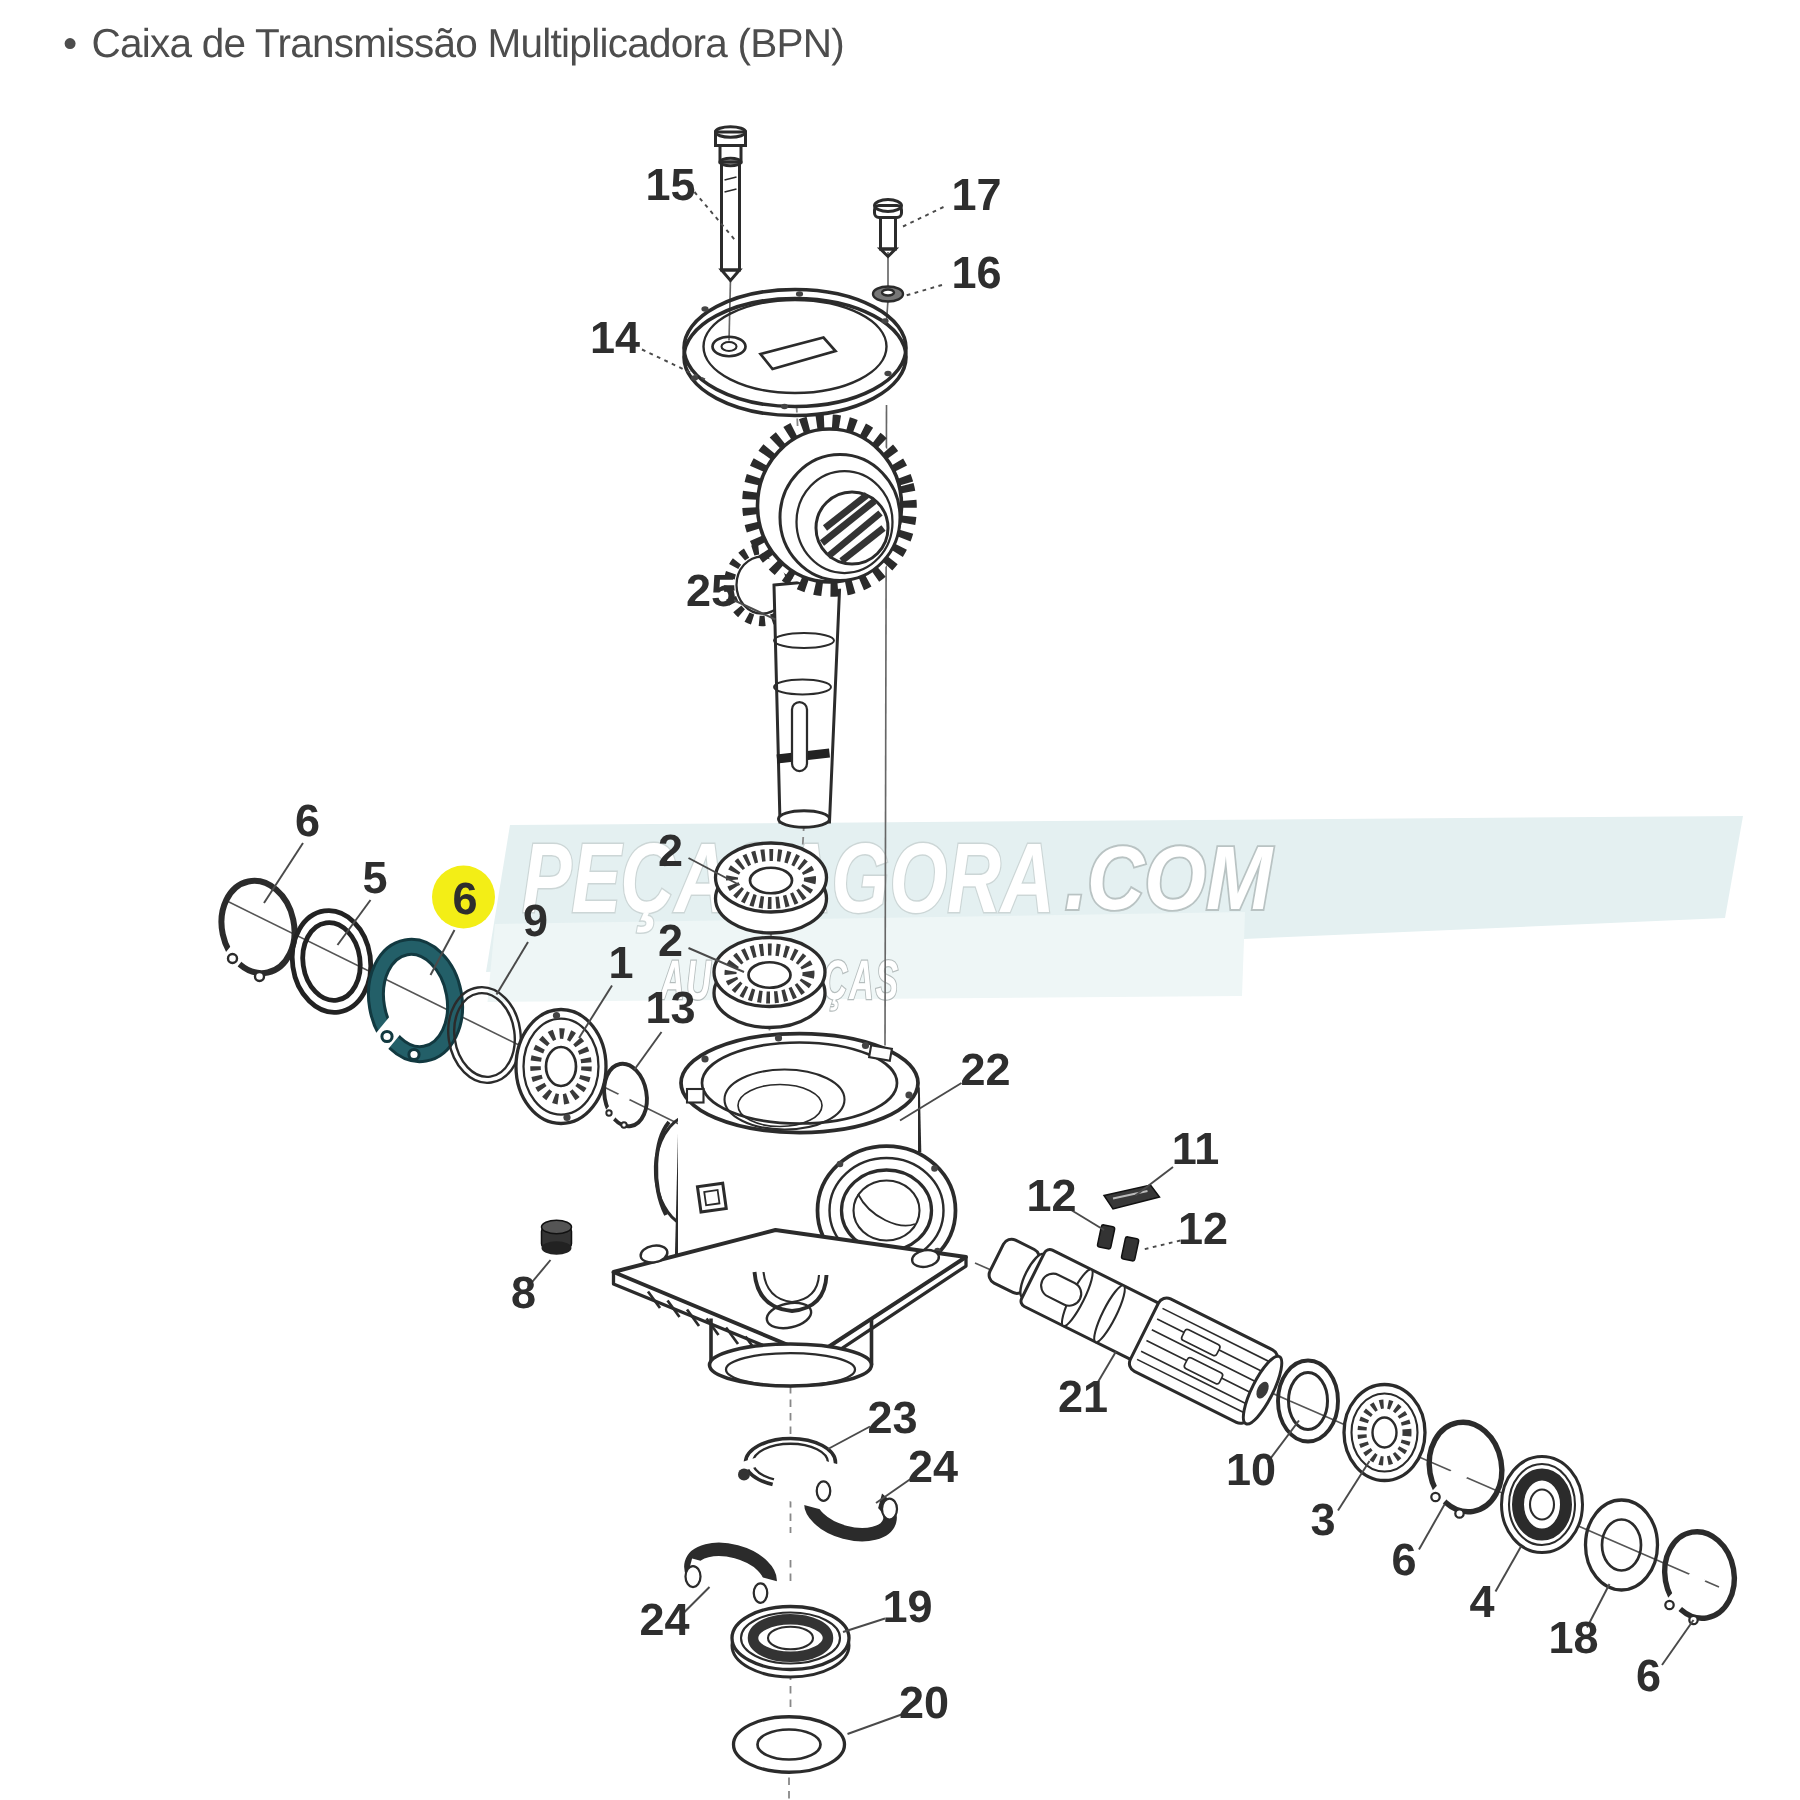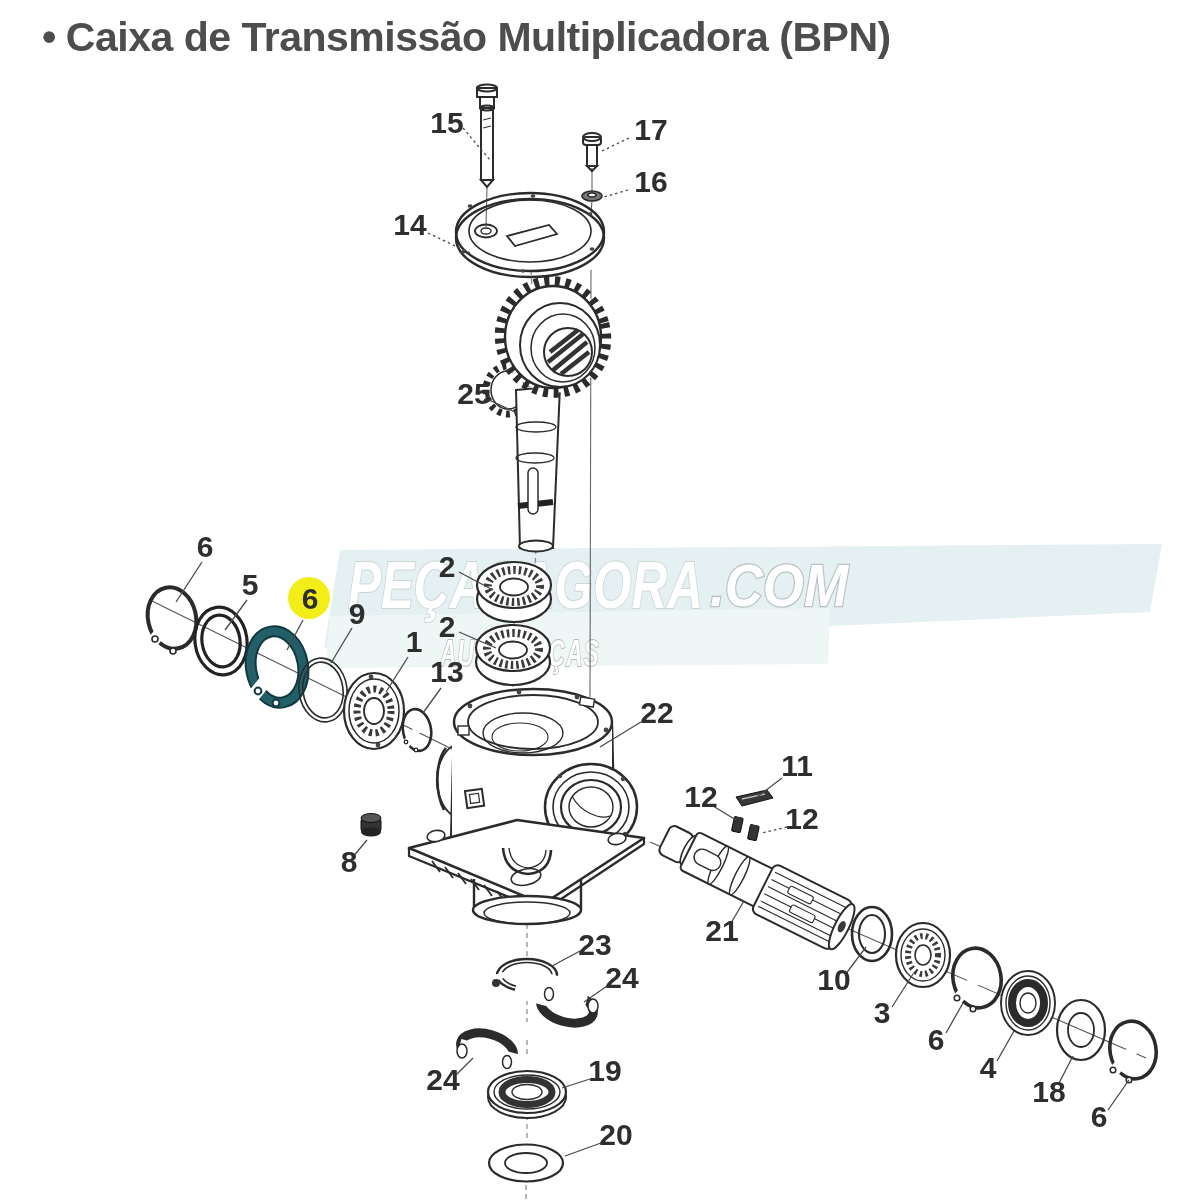--- a/index.html
+++ b/index.html
@@ -1,18 +1,18 @@
 <!DOCTYPE html>
 <html><head>
 <meta charset="utf-8">
 <style>
   html,body{margin:0;padding:0;background:#fff;}
   #screen{position:relative;width:1200px;height:1200px;background:#ffffff;overflow:hidden;
           font-family:"Liberation Sans",sans-serif;}
-  #title{position:absolute;left:42px;top:14px;font-size:41px;font-weight:bold;color:#4d4d4d;
+  #title{position:absolute;left:42px;top:14px;font-size:27px;font-weight:normal;color:#4d4d4d;
          letter-spacing:-0.5px;white-space:nowrap;text-align:right;}
   #title .bullet{margin-right:10px;}
   svg{position:absolute;left:0;top:0;}
   .plabel{font-family:"Liberation Sans",sans-serif;font-size:30px;font-weight:bold;fill:#2e2e2e;text-anchor:middle;}
   .wm-main{font-size:66px;font-weight:bold;font-style:italic;fill:#ffffff;stroke:#ccd6d6;stroke-width:2px;paint-order:stroke;}
   .wm-tld{font-size:60px;font-weight:bold;font-style:italic;fill:#ffffff;stroke:#b9c3c3;stroke-width:2.6px;paint-order:stroke;}
   .wm-sub{font-size:37px;font-weight:bold;font-style:italic;fill:#ffffff;stroke:#b5bdbd;stroke-width:1.8px;paint-order:stroke;letter-spacing:2px;}
   .ln{stroke:#2b2b2b;fill:none;}
 </style>
 </head>

